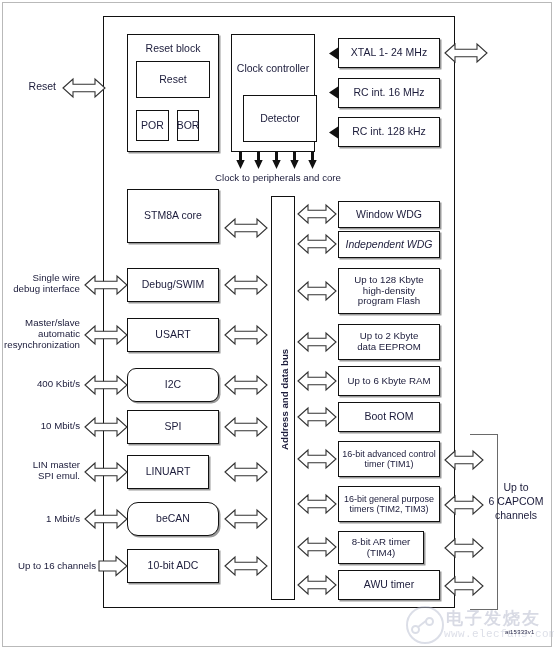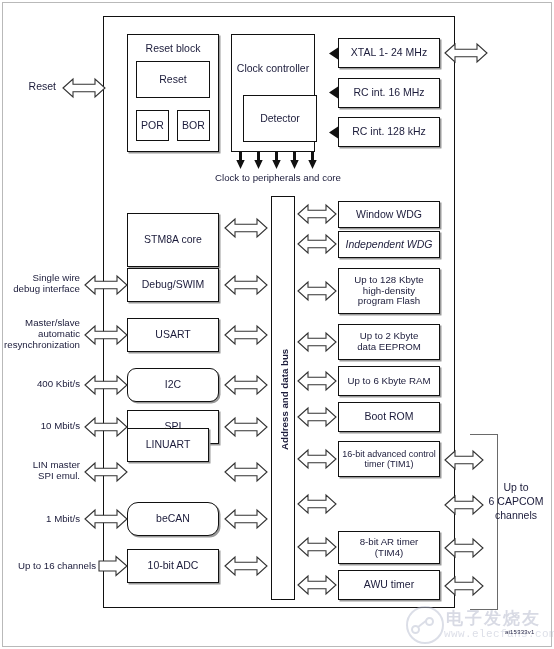--- a/index.html
+++ b/index.html
@@ -139,21 +139,21 @@
 
   <div class="pageborder" style="left:2px;top:2px;width:550px;height:645px;"></div>
 
   <div class="frame" style="left:103px;top:16px;width:352px;height:592px;"></div>
 
   <div class="box shadow t11" style="left:127px;top:34px;width:92px;height:118px;display:block;">
     <div style="position:absolute;left:0;top:8px;width:100%;text-align:center;font-size:10.5px;">Reset block</div>
   </div>
   <div class="box t11" style="left:136px;top:61px;width:74px;height:37px;">Reset</div>
   <div class="box t11" style="left:136px;top:110px;width:33px;height:31px;">POR</div>
-  <div class="box t11" style="left:177px;top:110px;width:33px;height:31px;">BOR</div>
+  <div class="box t11" style="left:177px;top:110px;width:22px;height:31px;">BOR</div>
 
   <div class="lbl right t11" style="left:10px;top:80px;width:46px;">Reset</div>
   <div class="darrow" style="left:62px;top:77px;">
     <svg width="44" height="22" viewBox="0 0 44 22">
       <path d="M1 11 L11 2 L11 7.2 L33 7.2 L33 2 L43 11 L33 20 L33 14.8 L11 14.8 L11 20 Z" fill="#ffffff" stroke="#333333" stroke-width="1.1" stroke-linejoin="miter"></path>
     </svg>
   </div>
 
   <div class="line hline" style="left:99px;top:87.5px;width:6px;"></div>
 
@@ -211,21 +211,21 @@
   <div class="sarrow" style="left:308px;top:152px;">
     <svg width="9" height="18" viewBox="0 0 9 18">
         <path d="M4.5 17 L0.3 8 L3 8 L3 0 L6 0 L6 8 L8.7 8 Z" fill="#111"></path>
       </svg>
   </div>
   <div class="lbl t10" style="left:200px;top:172px;width:156px;">Clock to peripherals and core</div>
 
   <div class="box" style="left:271px;top:196px;width:24px;height:404px;"></div>
   <div class="bustext t10" style="left:279px;top:450px;">Address and data bus</div>
 
-  <div class="box shadow t11" style="left:127px;top:213px;width:92px;height:54px;">STM8A core</div>
+  <div class="box shadow t11" style="left:127px;top:189px;width:92px;height:54px;">STM8A core</div>
   <div class="darrow" style="left:224px;top:217px;">
     <svg width="44" height="22" viewBox="0 0 44 22">
       <path d="M1 11 L11 2 L11 7.2 L33 7.2 L33 2 L43 11 L33 20 L33 14.8 L11 14.8 L11 20 Z" fill="#ffffff" stroke="#333333" stroke-width="1.1" stroke-linejoin="miter"></path>
     </svg>
   </div>
 
   <div class="box shadow t11" style="left:127px;top:268px;width:92px;height:34px;">Debug/SWIM</div>
   <div class="darrow" style="left:224px;top:274px;">
     <svg width="44" height="22" viewBox="0 0 44 22">
       <path d="M1 11 L11 2 L11 7.2 L33 7.2 L33 2 L43 11 L33 20 L33 14.8 L11 14.8 L11 20 Z" fill="#ffffff" stroke="#333333" stroke-width="1.1" stroke-linejoin="miter"></path>
@@ -273,21 +273,21 @@
       <path d="M1 11 L11 2 L11 7.2 L33 7.2 L33 2 L43 11 L33 20 L33 14.8 L11 14.8 L11 20 Z" fill="#ffffff" stroke="#333333" stroke-width="1.1" stroke-linejoin="miter"></path>
     </svg>
   </div>
   <div class="lbl right t10" style="left:2px;top:420px;width:78px;">10 Mbit/s</div>
   <div class="darrow" style="left:84px;top:416px;">
     <svg width="44" height="22" viewBox="0 0 44 22">
       <path d="M1 11 L11 2 L11 7.2 L33 7.2 L33 2 L43 11 L33 20 L33 14.8 L11 14.8 L11 20 Z" fill="#ffffff" stroke="#333333" stroke-width="1.1" stroke-linejoin="miter"></path>
     </svg>
   </div>
 
-  <div class="box shadow t11" style="left:127px;top:428px;width:82px;height:34px;">LINUART</div>
+  <div class="box shadow t11" style="left:127px;top:455px;width:82px;height:34px;">LINUART</div>
   <div class="darrow" style="left:224px;top:461px;">
     <svg width="44" height="22" viewBox="0 0 44 22">
       <path d="M1 11 L11 2 L11 7.2 L33 7.2 L33 2 L43 11 L33 20 L33 14.8 L11 14.8 L11 20 Z" fill="#ffffff" stroke="#333333" stroke-width="1.1" stroke-linejoin="miter"></path>
     </svg>
   </div>
   <div class="lbl right t10" style="left:2px;top:459px;width:78px;">LIN master
 SPI emul.</div>
   <div class="darrow" style="left:84px;top:461px;">
     <svg width="44" height="22" viewBox="0 0 44 22">
       <path d="M1 11 L11 2 L11 7.2 L33 7.2 L33 2 L43 11 L33 20 L33 14.8 L11 14.8 L11 20 Z" fill="#ffffff" stroke="#333333" stroke-width="1.1" stroke-linejoin="miter"></path>
@@ -367,27 +367,29 @@
   </div>
 
   <div class="box shadow t9" style="left:338px;top:441px;width:102px;height:36px;white-space:pre-line;">16-bit advanced control
 timer (TIM1)</div>
   <div class="darrow" style="left:297px;top:448px;">
     <svg width="40" height="22" viewBox="0 0 40 22">
       <path d="M1 11 L11 2 L11 7.2 L29 7.2 L29 2 L39 11 L29 20 L29 14.8 L11 14.8 L11 20 Z" fill="#ffffff" stroke="#333333" stroke-width="1.1" stroke-linejoin="miter"></path>
     </svg>
   </div>
 
+  <div class="box shadow t9" style="left:338px;top:486px;width:102px;height:36px;white-space:pre-line;">16-bit general purpose
+timers (TIM2, TIM3)</div>
   <div class="darrow" style="left:297px;top:493px;">
     <svg width="40" height="22" viewBox="0 0 40 22">
       <path d="M1 11 L11 2 L11 7.2 L29 7.2 L29 2 L39 11 L29 20 L29 14.8 L11 14.8 L11 20 Z" fill="#ffffff" stroke="#333333" stroke-width="1.1" stroke-linejoin="miter"></path>
     </svg>
   </div>
 
-  <div class="box shadow t10" style="left:338px;top:531px;width:102px;height:33px;white-space:pre-line;">8-bit AR timer
+  <div class="box shadow t10" style="left:338px;top:531px;width:86px;height:33px;white-space:pre-line;">8-bit AR timer
 (TIM4)</div>
   <div class="darrow" style="left:297px;top:536px;">
     <svg width="40" height="22" viewBox="0 0 40 22">
       <path d="M1 11 L11 2 L11 7.2 L29 7.2 L29 2 L39 11 L29 20 L29 14.8 L11 14.8 L11 20 Z" fill="#ffffff" stroke="#333333" stroke-width="1.1" stroke-linejoin="miter"></path>
     </svg>
   </div>
 
   <div class="box shadow t11" style="left:338px;top:570px;width:102px;height:30px;">AWU timer</div>
   <div class="darrow" style="left:297px;top:574px;">
     <svg width="40" height="22" viewBox="0 0 40 22">

